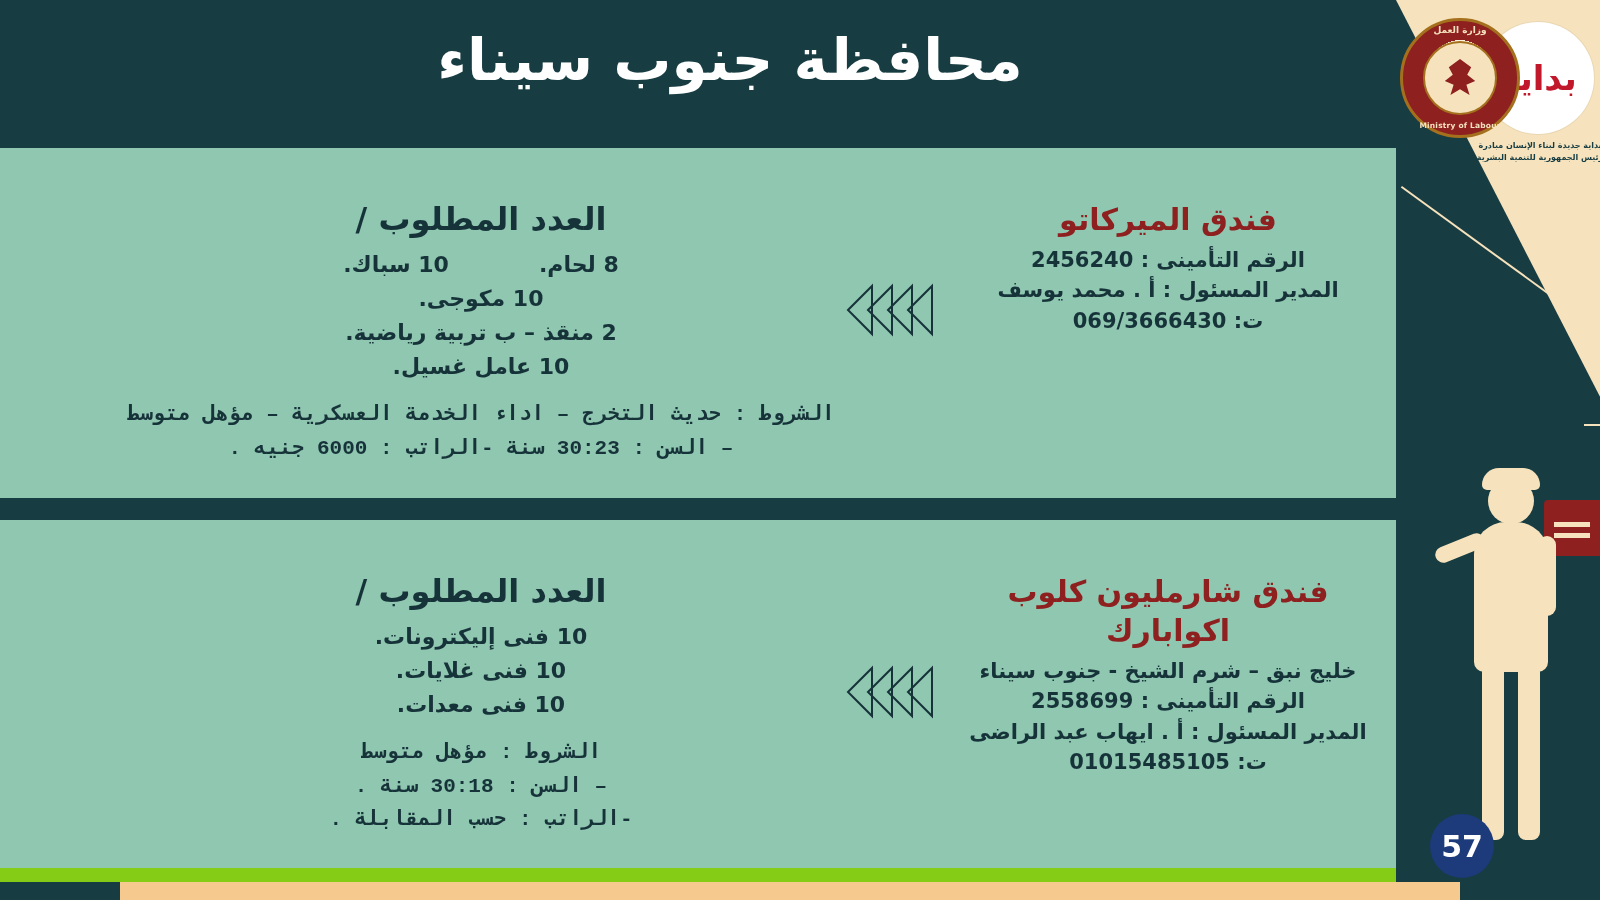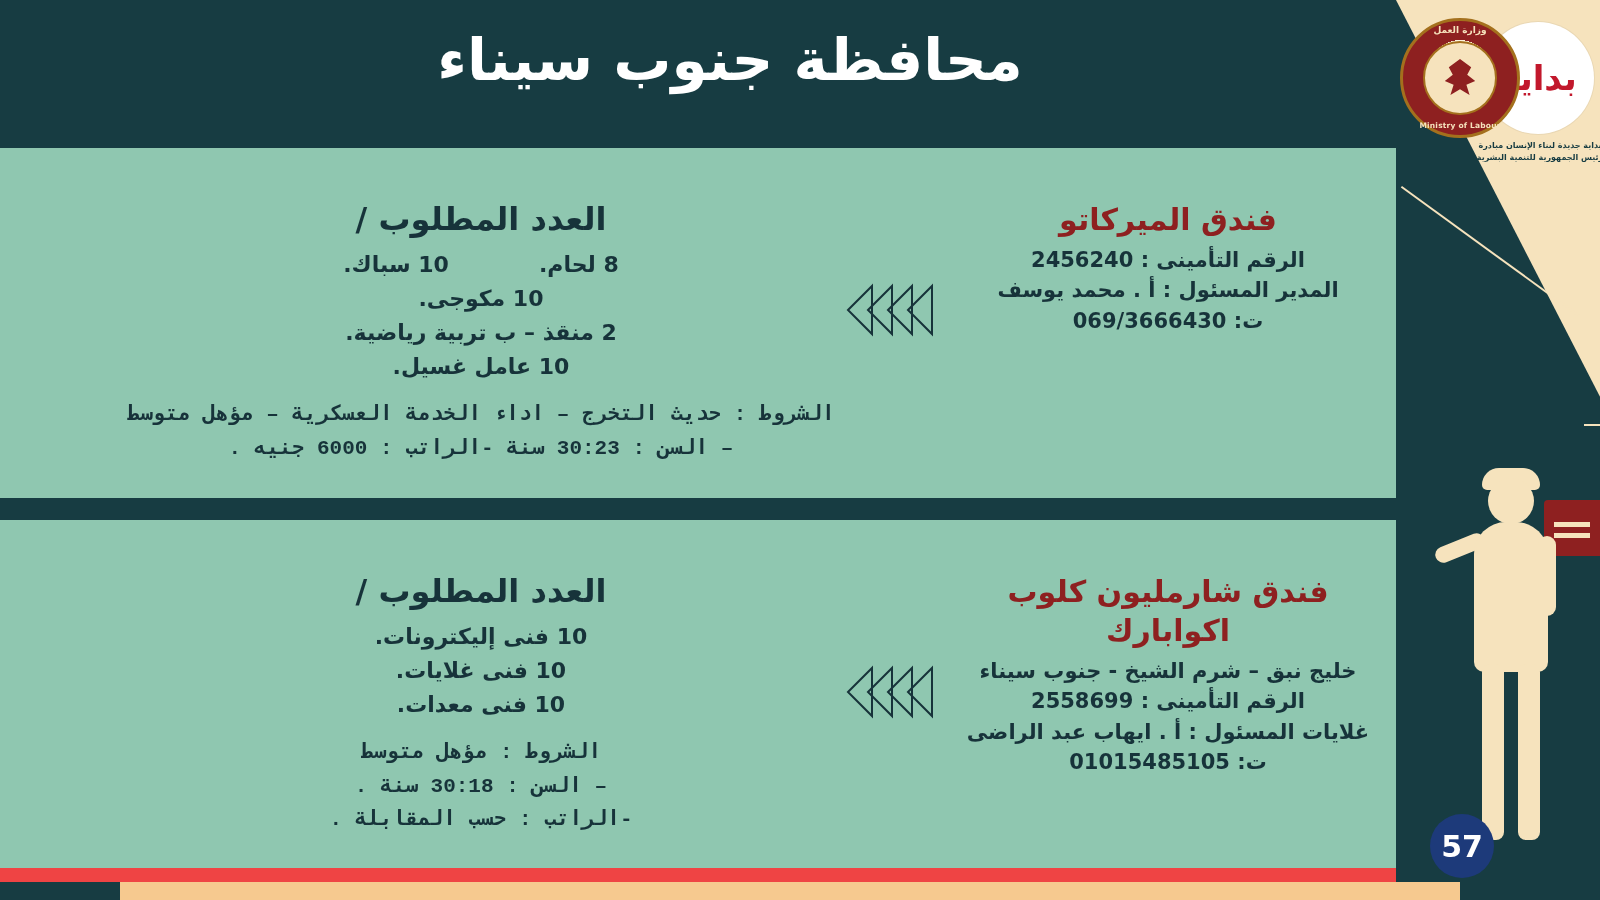--- a/index.html
+++ b/index.html
@@ -5,21 +5,21 @@
   * { box-sizing: border-box; margin: 0; padding: 0; }
   html, body {
     width: 1600px; height: 900px;
     overflow: hidden;
     font-family: "DejaVu Sans", "Liberation Sans", sans-serif;
     background: #173c42;
   }
   .slide {
     position: relative;
     width: 1600px; height: 900px;
-    background: #ef4444;
+    background: #84cc16;
     overflow: hidden;
   }
 
   
   .header {
     position: absolute; top: 0; left: 0;
     width: 1600px; height: 148px;
     background: #173c42;
   }
   .header-title {
@@ -350,21 +350,21 @@
   </div>
 
   <div class="panel-divider"></div>
 
   <div class="panel panel-2">
 
     <div class="hotel-col">
       <div class="hotel-name">فندق شارمليون كلوب اكوابارك</div>
       <div class="hotel-line">خليج نبق – شرم الشيخ - جنوب سيناء</div>
       <div class="hotel-line">الرقم التأمينى : 2558699</div>
-      <div class="hotel-line">غلايات المسئول : أ . ايهاب عبد الراضى</div>
+      <div class="hotel-line">المدير المسئول : أ . ايهاب عبد الراضى</div>
       <div class="hotel-line">ت: 01015485105</div>
     </div>
 
     <div class="arrows">
       <svg width="100" height="60" viewBox="0 0 100 60">
         <g fill="none" stroke="#17333a" stroke-width="2">
           <polygon points="2,30 26,6 26,54"></polygon>
           <polygon points="22,30 46,6 46,54"></polygon>
           <polygon points="42,30 66,6 66,54"></polygon>
           <polygon points="62,30 86,6 86,54"></polygon>

